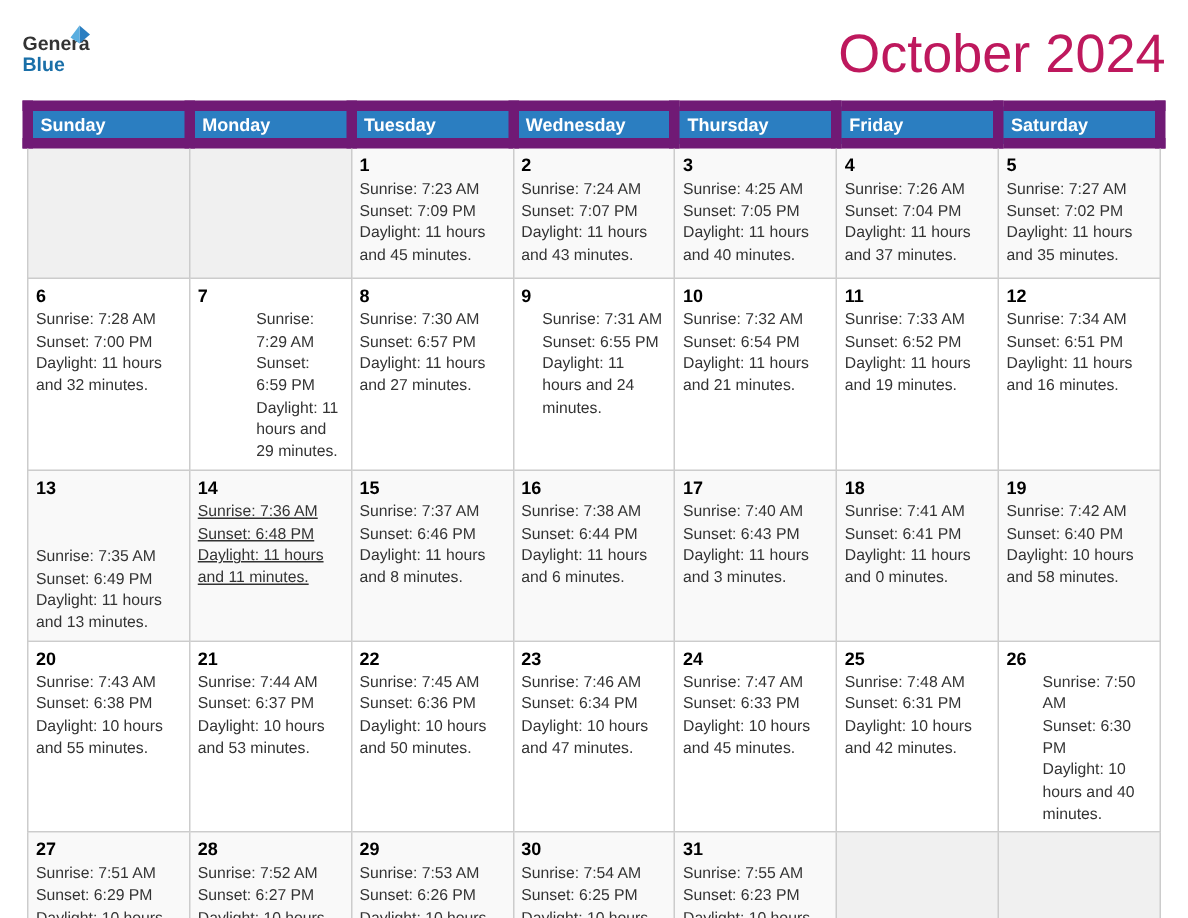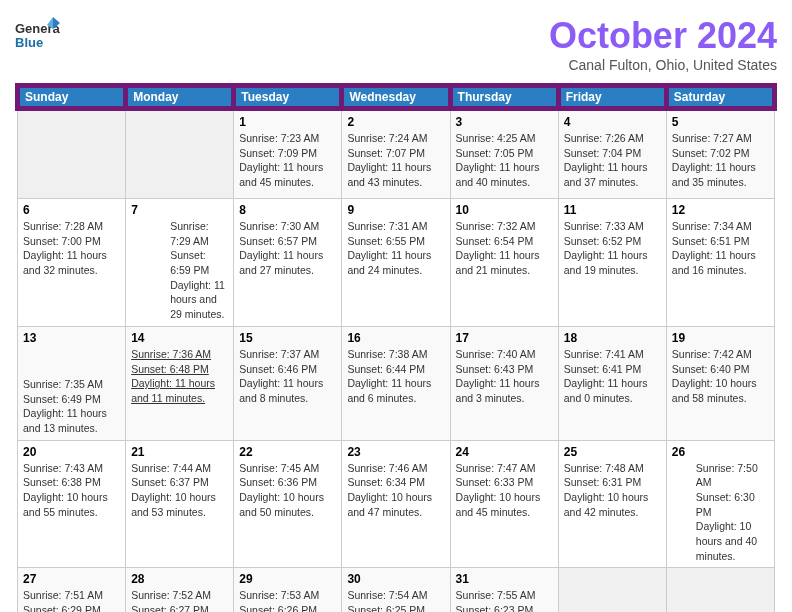--- a/index.html
+++ b/index.html
@@ -19,40 +19,40 @@
     .logo {
       display: flex;
       flex-direction: column;
       align-items: flex-start;
     }
     .title-block {
       text-align: right;
     }
     .month-title {
       font-size: 36px;
-      font-weight: bold;
-      color: #8b5cf6;
+      font-weight: normal;
+      color: #be185d;
     }
     .location {
       font-size: 14px;
       color: #555;
     }
     table {
       width: 100%;
       border-collapse: collapse;
       font-size: 11px;
     }
     thead tr th {
       background: #2b7ec1;
       color: white;
       padding: 2px 5px;
       text-align: left;
       font-size: 12px;
       font-weight: bold;
-      border: 5px solid #701a75;
+      border: 7px solid #701a75;
     }
     tbody tr td {
       border: 1px solid #ccc;
       vertical-align: top;
       padding: 4px 5px;
       width: 14.28%;
       min-height: 80px;
       height: 90px;
     }
     tbody tr:nth-child(odd) td {
@@ -87,21 +87,20 @@
           <text x="0" y="32" font-size="13" font-weight="bold" fill="#1a6fa8">Blue</text>
 
           <polygon points="38,2 45,8 38,14" fill="#2b7ec1"></polygon>
           <polygon points="38,2 38,14 32,10" fill="#5aaee0"></polygon>
         </svg>
       </div>
     </div>
   </div>
   <div class="title-block">
     <div class="month-title">October 2024</div>
-    <div class="location">Canal Fulton, Ohio, United States</div>
   </div>
 </div>
 
 <table>
   <thead>
     <tr id="header-row">
     <th>Sunday</th>
         <th>Monday</th>
         <th>Tuesday</th>
         <th>Wednesday</th>
@@ -159,21 +158,21 @@
 Daylight: 11 hours and 29 minutes.</div>
         </td>
         <td>
           <span class="day-num">8</span>
           <div class="day-info" style="white-space: pre-line;">Sunrise: 7:30 AM
 Sunset: 6:57 PM
 Daylight: 11 hours and 27 minutes.</div>
         </td>
         <td>
           <span class="day-num">9</span>
-          <div class="day-info" style="white-space: pre-line;">Sunrise: 7:31 AM
+          <div class="day-info" style="white-space: pre-line; margin-left: 14px;">Sunrise: 7:31 AM
 Sunset: 6:55 PM
 Daylight: 11 hours and 24 minutes.</div>
         </td>
         <td>
           <span class="day-num">10</span>
           <div class="day-info" style="white-space: pre-line;">Sunrise: 7:32 AM
 Sunset: 6:54 PM
 Daylight: 11 hours and 21 minutes.</div>
         </td>
         <td>

